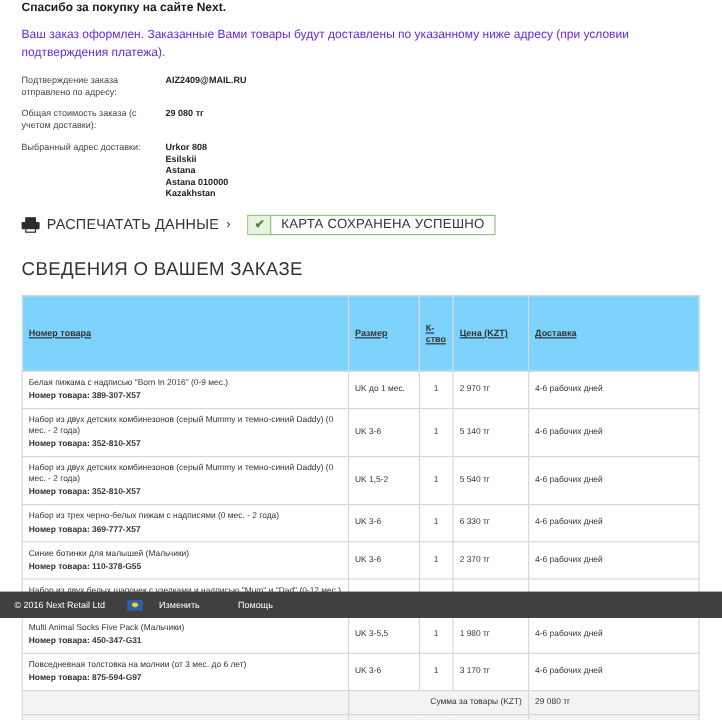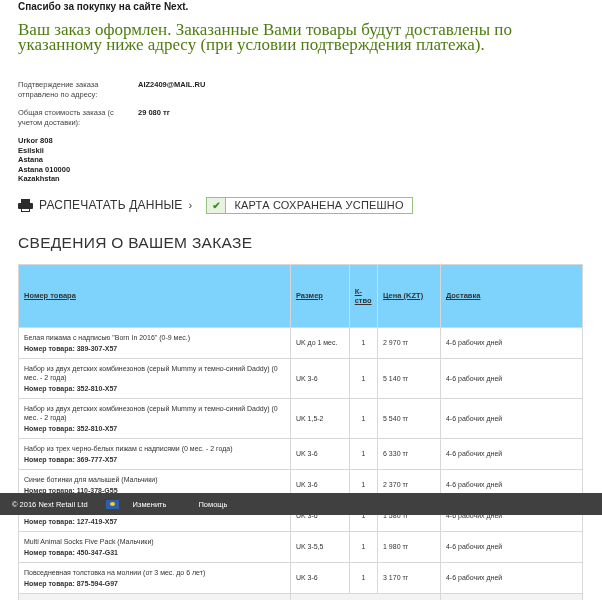--- a/index.html
+++ b/index.html
@@ -14,29 +14,28 @@
   .content { padding: 0 18px; }
 
   .thanks {
     font-size: 10px;
     font-weight: bold;
     color: #1a1a1a;
     padding-top: 0px;
     line-height: 14px;
   }
   .order-confirm {
-    font-size: 17px;
-    color: #4d7c0f;
+    font-size: 10px;
+    color: #6d28d9;
     line-height: 15px;
     margin-top: 8px;
     max-width: 560px;
-    font-family: Liberation Serif, serif;
-  }
-
-  .info-block { margin-top: 28px; }
+  }
+
+  .info-block { margin-top: 10px; }
   .info-row {
     display: flex;
     font-size: 7.5px;
     color: #444;
     line-height: 10px;
     margin-bottom: 8px;
   }
   .info-label { width: 120px; flex: 0 0 120px; }
   .info-value { font-weight: bold; color: #222; }
   .addr-row { display: flex; font-size: 7.5px; color: #444; line-height: 10px; }
@@ -202,20 +201,21 @@
     <div class="info-block">
       <div class="info-row">
         <div class="info-label">Подтверждение заказа отправлено по адресу:</div>
         <div class="info-value">AIZ2409@MAIL.RU</div>
       </div>
       <div class="info-row">
         <div class="info-label">Общая стоимость заказа (с учетом доставки):</div>
         <div class="info-value">29 080 тг</div>
       </div>
       <div class="addr-row">
+        <div class="addr-label">Выбранный адрес доставки:</div>
         <div class="addr-lines">
           <div>Urkor 808</div>
           <div>Esilskii</div>
           <div>Astana</div>
           <div>Astana 010000</div>
           <div>Kazakhstan</div>
         </div>
       </div>
     </div>
 

